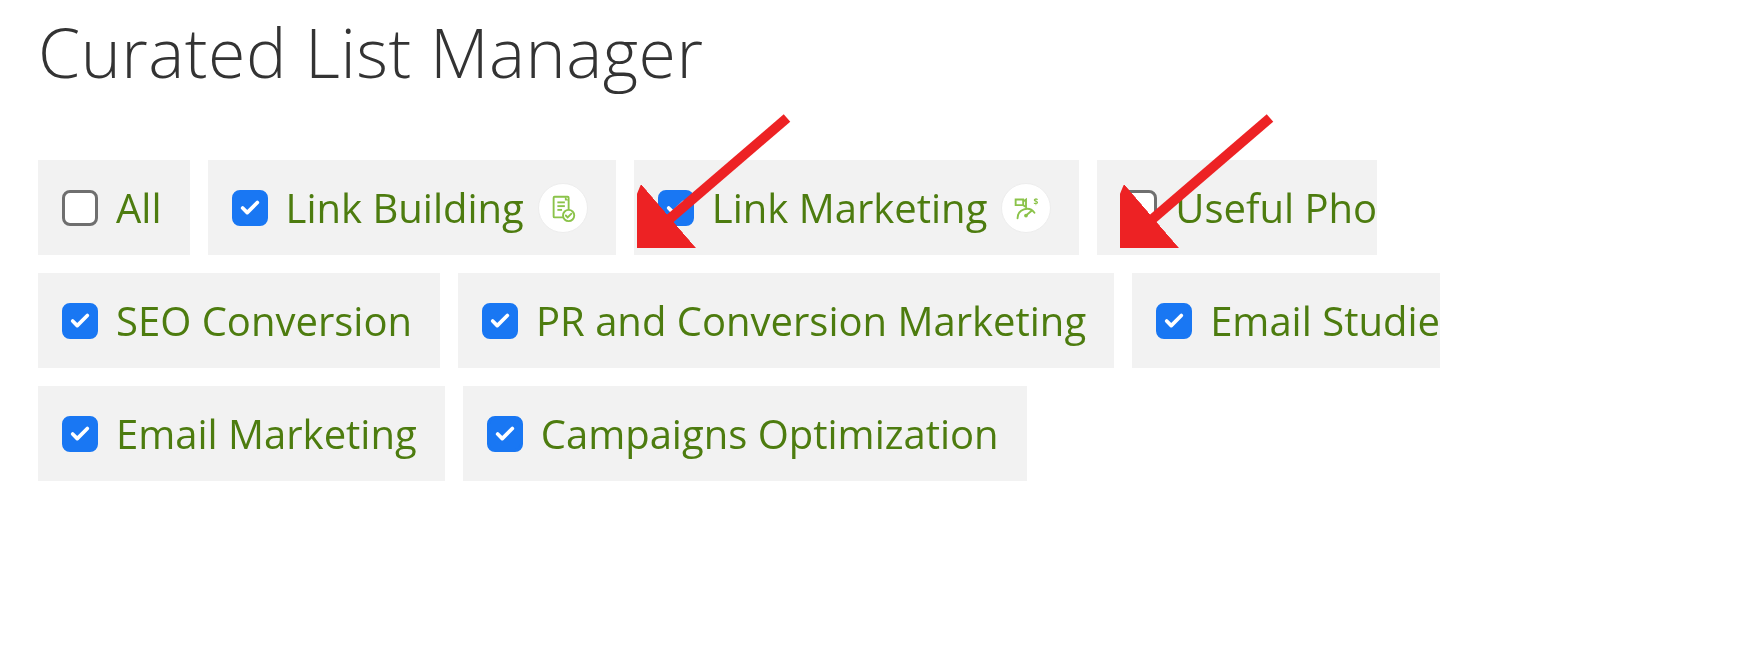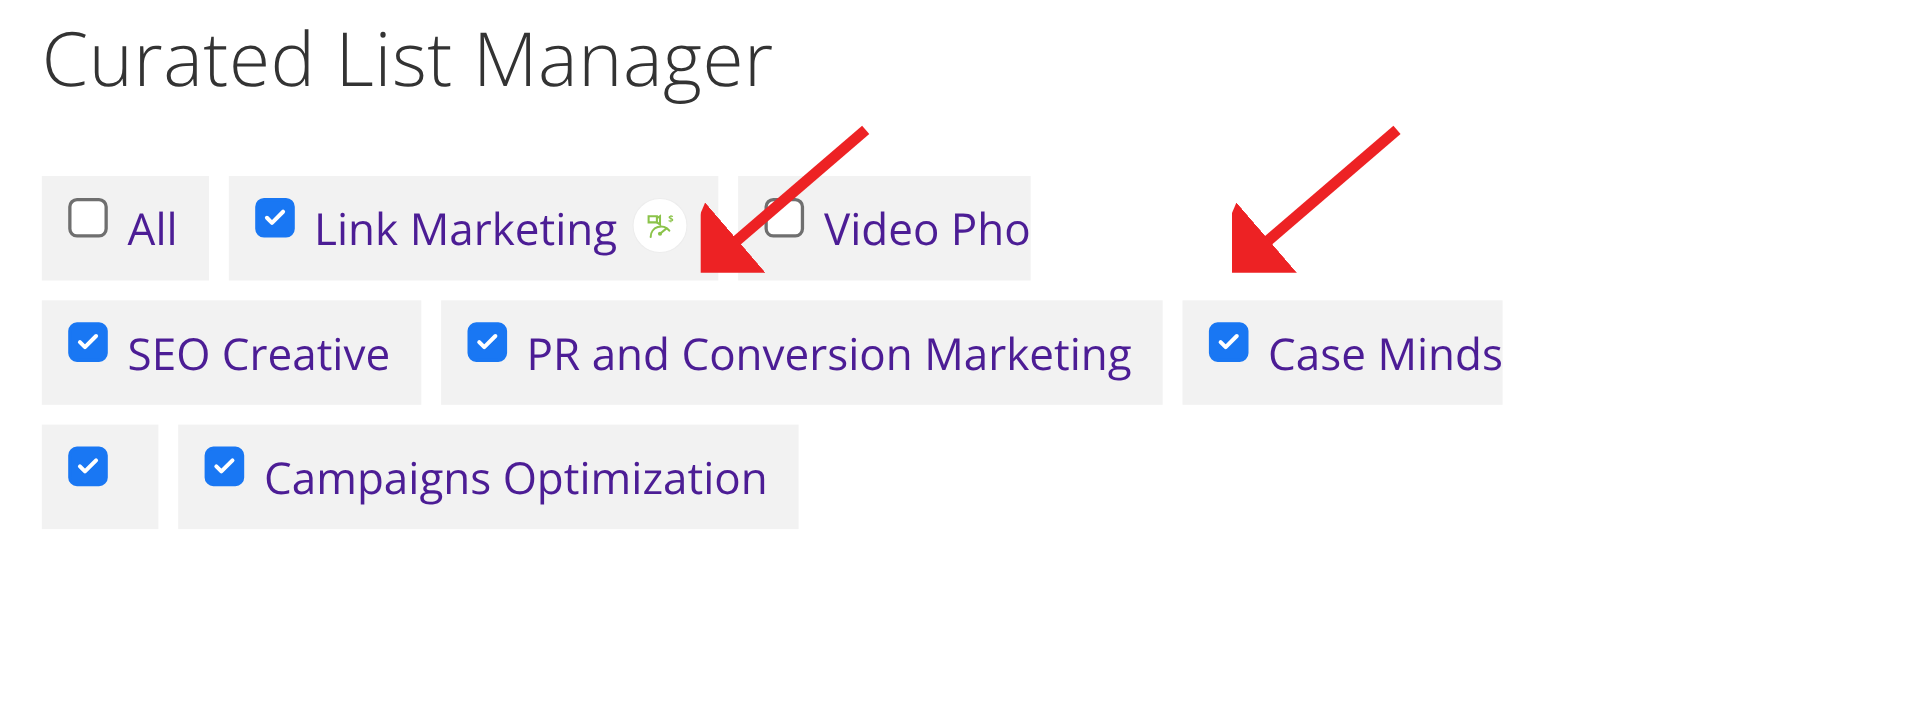--- a/index.html
+++ b/index.html
@@ -22,25 +22,25 @@
   .chip-rows {
     padding-left: 38px;
   }
   .chip-row {
     display: flex;
     gap: 18px;
     margin-bottom: 18px;
   }
   .chip {
     display: inline-flex;
-    align-items: flex-start;
+    align-items: center;
     background: #f2f2f2;
     padding: 20px 28px 20px 24px;
     font-size: 40px;
-    color: #4c1d95;
+    color: #4d7c0f;
     font-weight: 400;
     white-space: nowrap;
   }
   .chip .cbwrap {
     display: inline-flex;
     align-items: center;
     justify-content: center;
     margin-right: 18px;
   }
   .chip .cb {
@@ -89,20 +89,41 @@
 <div class="chip-rows">
 
   <div class="chip-row">
     <div class="chip">
       <span class="cbwrap">
         <span class="cb cb-unchecked"></span>
       </span>
       <span class="label">All</span>
     </div>
 
+    <div class="chip">
+      <span class="cbwrap">
+        <span class="cb cb-checked">
+          <svg width="22" height="22" viewBox="0 0 24 24">
+              <path d="M4 12l5 5L20 6" stroke="#ffffff" stroke-width="4" fill="none" stroke-linecap="round" stroke-linejoin="round"></path>
+            </svg>
+        </span>
+      </span>
+      <span class="label">Link Building</span>
+      <span class="icon-badge">
+        <svg width="30" height="30" viewBox="0 0 32 32">
+          <rect x="6" y="4" width="16" height="22" rx="1" fill="none" stroke="#8bc34a" stroke-width="2"></rect>
+          <path d="M18 4 L22 8 L18 8 Z" fill="#8bc34a"></path>
+          <line x1="10" y1="10" x2="18" y2="10" stroke="#8bc34a" stroke-width="2"></line>
+          <line x1="10" y1="14" x2="18" y2="14" stroke="#8bc34a" stroke-width="2"></line>
+          <line x1="10" y1="18" x2="15" y2="18" stroke="#8bc34a" stroke-width="2"></line>
+          <circle cx="22" cy="24" r="6" fill="#ffffff" stroke="#8bc34a" stroke-width="2"></circle>
+          <path d="M19 24l2 2 4-4" stroke="#8bc34a" stroke-width="2" fill="none" stroke-linecap="round"></path>
+        </svg>
+      </span>
+    </div>
 
     <div class="chip">
       <span class="cbwrap">
         <span class="cb cb-checked">
           <svg width="22" height="22" viewBox="0 0 24 24">
               <path d="M4 12l5 5L20 6" stroke="#ffffff" stroke-width="4" fill="none" stroke-linecap="round" stroke-linejoin="round"></path>
             </svg>
         </span>
       </span>
       <span class="label">Link Marketing</span>
@@ -115,34 +136,34 @@
           <line x1="17" y1="25" x2="23" y2="20" stroke="#8bc34a" stroke-width="2" stroke-linecap="round"></line>
           <text x="25" y="14" font-size="9" fill="#8bc34a" font-weight="bold">$</text>
         </svg>
       </span>
     </div>
 
     <div class="chip cut-right">
       <span class="cbwrap">
         <span class="cb cb-unchecked"></span>
       </span>
-      <span class="label">Video Pho</span>
+      <span class="label">Useful Pho</span>
     </div>
   </div>
 
   <div class="chip-row">
     <div class="chip">
       <span class="cbwrap">
         <span class="cb cb-checked">
           <svg width="22" height="22" viewBox="0 0 24 24">
               <path d="M4 12l5 5L20 6" stroke="#ffffff" stroke-width="4" fill="none" stroke-linecap="round" stroke-linejoin="round"></path>
             </svg>
         </span>
       </span>
-      <span class="label">SEO Creative</span>
+      <span class="label">SEO Conversion</span>
     </div>
 
     <div class="chip">
       <span class="cbwrap">
         <span class="cb cb-checked">
           <svg width="22" height="22" viewBox="0 0 24 24">
               <path d="M4 12l5 5L20 6" stroke="#ffffff" stroke-width="4" fill="none" stroke-linecap="round" stroke-linejoin="round"></path>
             </svg>
         </span>
       </span>
@@ -150,33 +171,34 @@
     </div>
 
     <div class="chip cut-right">
       <span class="cbwrap">
         <span class="cb cb-checked">
           <svg width="22" height="22" viewBox="0 0 24 24">
               <path d="M4 12l5 5L20 6" stroke="#ffffff" stroke-width="4" fill="none" stroke-linecap="round" stroke-linejoin="round"></path>
             </svg>
         </span>
       </span>
-      <span class="label">Case Minds</span>
+      <span class="label">Email Studie</span>
     </div>
   </div>
 
   <div class="chip-row">
     <div class="chip">
       <span class="cbwrap">
         <span class="cb cb-checked">
           <svg width="22" height="22" viewBox="0 0 24 24">
               <path d="M4 12l5 5L20 6" stroke="#ffffff" stroke-width="4" fill="none" stroke-linecap="round" stroke-linejoin="round"></path>
             </svg>
         </span>
       </span>
+      <span class="label">Email Marketing</span>
     </div>
 
 
     <div class="chip">
       <span class="cbwrap">
         <span class="cb cb-checked">
           <svg width="22" height="22" viewBox="0 0 24 24">
               <path d="M4 12l5 5L20 6" stroke="#ffffff" stroke-width="4" fill="none" stroke-linecap="round" stroke-linejoin="round"></path>
             </svg>
         </span>

